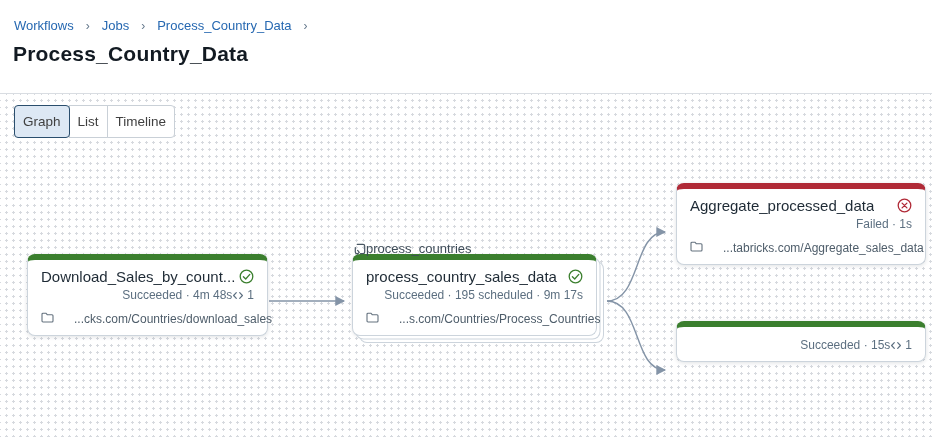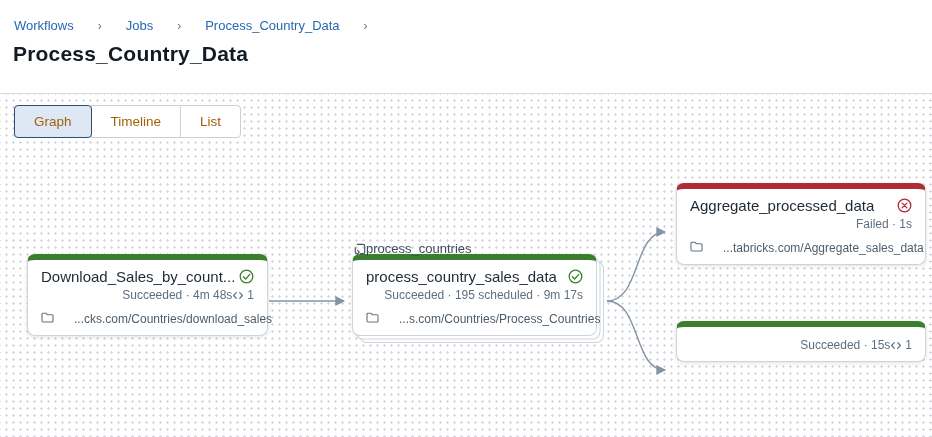--- a/index.html
+++ b/index.html
@@ -2,34 +2,34 @@
 <html><head>
 <meta charset="utf-8">
 <style>
   * { margin:0; padding:0; box-sizing:border-box; }
   html,body { width:932px; height:437px; background:#fff; overflow:hidden;
               font-family:"Liberation Sans","DejaVu Sans",sans-serif; }
 
   
   .header { position:relative; height:94px; background:#fff; border-bottom:1px solid #d9dde2; }
   .breadcrumb { position:absolute; left:14px; top:18px; font-size:13px; color:#5b6e80;
-                display:flex; align-items:center; gap:24px; }
+                display:flex; align-items:center; gap:12px; }
   .breadcrumb a { color:#2668b1; text-decoration:none; cursor:pointer; }
   .crumb-sep { color:#64788c; font-size:12px; }
   .page-title { position:absolute; left:13px; top:42px; font-size:21px; font-weight:700; color:#121a22; letter-spacing:.2px; }
 
   
   .canvas { position:relative; width:932px; height:343px; background:#fff;
             background-image:radial-gradient(#d6d9de 1px, transparent 1.1px);
             background-size:7px 7px; background-position:3px 3px; }
 
   
   .tabs { position:absolute; left:14px; top:11px; display:flex; z-index:5; }
-  .tab { height:33px; padding:0 19px; display:flex; align-items:center; justify-content:center;
-         background:#fff; border:1px solid #c9d0d7; font-size:13.5px; color:#a16207;
+  .tab { height:33px; padding:0 8px; display:flex; align-items:center; justify-content:center;
+         background:#fff; border:1px solid #c9d0d7; font-size:13.5px; color:#404040;
          margin-left:-1px; cursor:pointer; position:relative; }
   .tab:first-child { border-radius:4px 0 0 4px; margin-left:0; }
   .tab:last-child { border-radius:0 4px 4px 0; }
   .tab.selected { background:#dde8f4; border:1px solid #2a4e6d; border-radius:4px; z-index:2; }
 
   
   .node { position:absolute; background:#fff; border:1px solid #ccd4dc; border-top:6px solid #3b7f2e;
           border-radius:8px; box-shadow:0 1px 4px rgba(30,40,60,.14); cursor:pointer; z-index:3; }
   .node.stacked { box-shadow:3.5px 3.5px 0 -1px #fff, 3.5px 3.5px 0 0 #ccd4dc,
                   7px 7px 0 -1px #fff, 7px 7px 0 0 #ccd4dc, 0 1px 3px rgba(30,40,60,.12); }
@@ -63,22 +63,22 @@
     <a>Process_Country_Data</a>
     <span class="crumb-sep">›</span>
   </div>
   <div class="page-title">Process_Country_Data</div>
 </div>
 
 <div class="canvas">
 
   <div class="tabs">
     <div class="tab selected">Graph</div>
+    <div class="tab">List</div>
     <div class="tab">Timeline</div>
-    <div class="tab">List</div>
   </div>
 
   <svg class="edges" width="932" height="343">
     <defs>
       <marker id="arrow" markerWidth="8" markerHeight="8" refX="6.2" refY="3.5" orient="auto">
         <path d="M0,0 L7,3.5 L0,7 Z" fill="#8494a7"></path>
       </marker>
     </defs>
     <path d="M269,207 L344,207" fill="none" stroke-width="1.4" marker-end="url(#arrow)" stroke="#8494a7"></path>
     <path d="M607,207 C641,207 633,138 665,138" fill="none" stroke-width="1.4" marker-end="url(#arrow)" stroke="#8494a7"></path>

